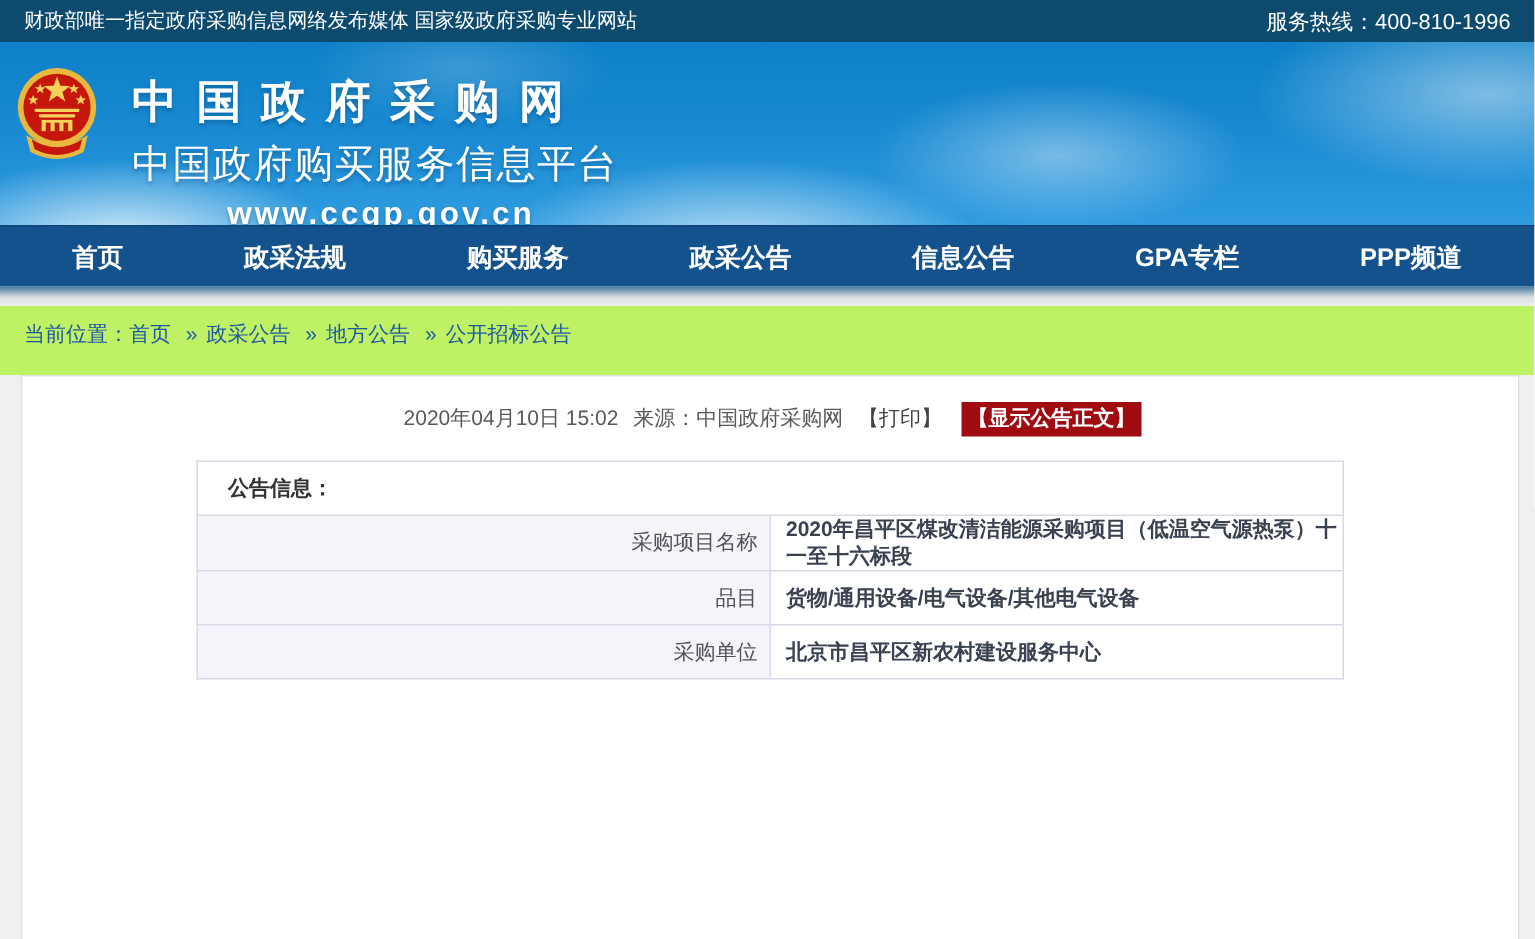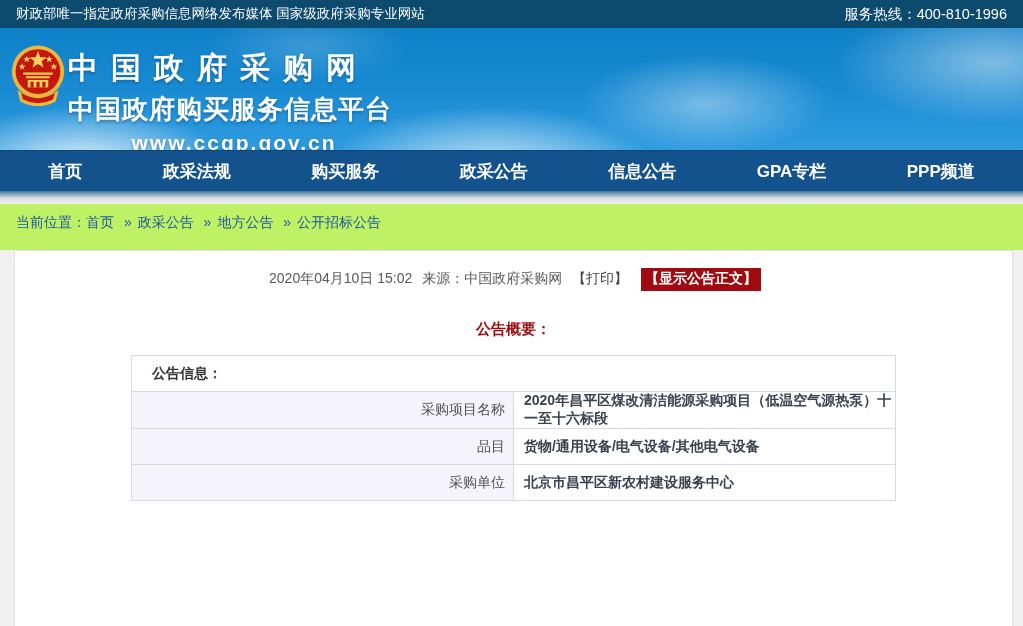--- a/index.html
+++ b/index.html
@@ -23,25 +23,25 @@
     background:
       radial-gradient(ellipse 230px 95px at 8% 112%,  rgba(255,255,255,.85), rgba(255,255,255,0) 62%),
       radial-gradient(ellipse 280px 110px at 48% 118%, rgba(255,255,255,.75), rgba(255,255,255,0) 60%),
       radial-gradient(ellipse 190px 75px at 69% 62%,  rgba(255,255,255,.40), rgba(255,255,255,0) 65%),
       radial-gradient(ellipse 240px 95px at 97% 28%,  rgba(255,255,255,.45), rgba(255,255,255,0) 65%),
       radial-gradient(ellipse 170px 60px at 30% 14%,  rgba(255,255,255,.18), rgba(255,255,255,0) 60%),
       linear-gradient(180deg,#0d80c8 0%, #1b8cd4 55%, #2f9ce0 100%);
   }
   .emblem { position:absolute; left:10px; top:13px; }
   .brand {
-    position:absolute; left:68px; top:20px; width:332px; color:#fff;
+    position:absolute; left:88px; top:20px; width:332px; color:#fff;
     text-shadow:0 2px 3px rgba(0,40,90,.35);
   }
   .brand .site-name    { font-size:30px; font-weight:bold; letter-spacing:13px; white-space:nowrap; }
-  .brand .site-sub     { font-size:26px; font-weight:bold; letter-spacing:1px; margin-top:3px; white-space:nowrap; }
+  .brand .site-sub     { font-size:26px; font-weight:normal; letter-spacing:1px; margin-top:3px; white-space:nowrap; }
   .brand .site-url     { font-size:21px; font-weight:bold; letter-spacing:2px; margin-top:4px; text-align:center; }
 
   
   .nav {
     height:41px; background:#14528e; border-top:1px solid #0d4579;
     display:flex; justify-content:space-around; align-items:center; padding:0 8px;
   }
   .nav a {
     color:#fff; text-decoration:none; font-size:17px; font-weight:bold; cursor:pointer;
   }
@@ -143,21 +143,20 @@
 
 <div class="panel">
 
   <div class="meta">
     <span class="piece">2020年04月10日 15:02</span>
     <span class="piece">来源：中国政府采购网</span>
     <a class="print piece">【打印】</a>
     <span class="badge">【显示公告正文】</span>
   </div>
 
-  <div class="summary-heading">公告概要：</div>
 
   <table class="summary">
     <tbody>
         <tr>
       <td class="thead" colspan="2">公告信息：</td>
     </tr>
     <tr>
       <td class="lbl">采购项目名称</td>
       <td class="val">2020年昌平区煤改清洁能源采购项目（低温空气源热泵）十一至十六标段</td>
     </tr>

